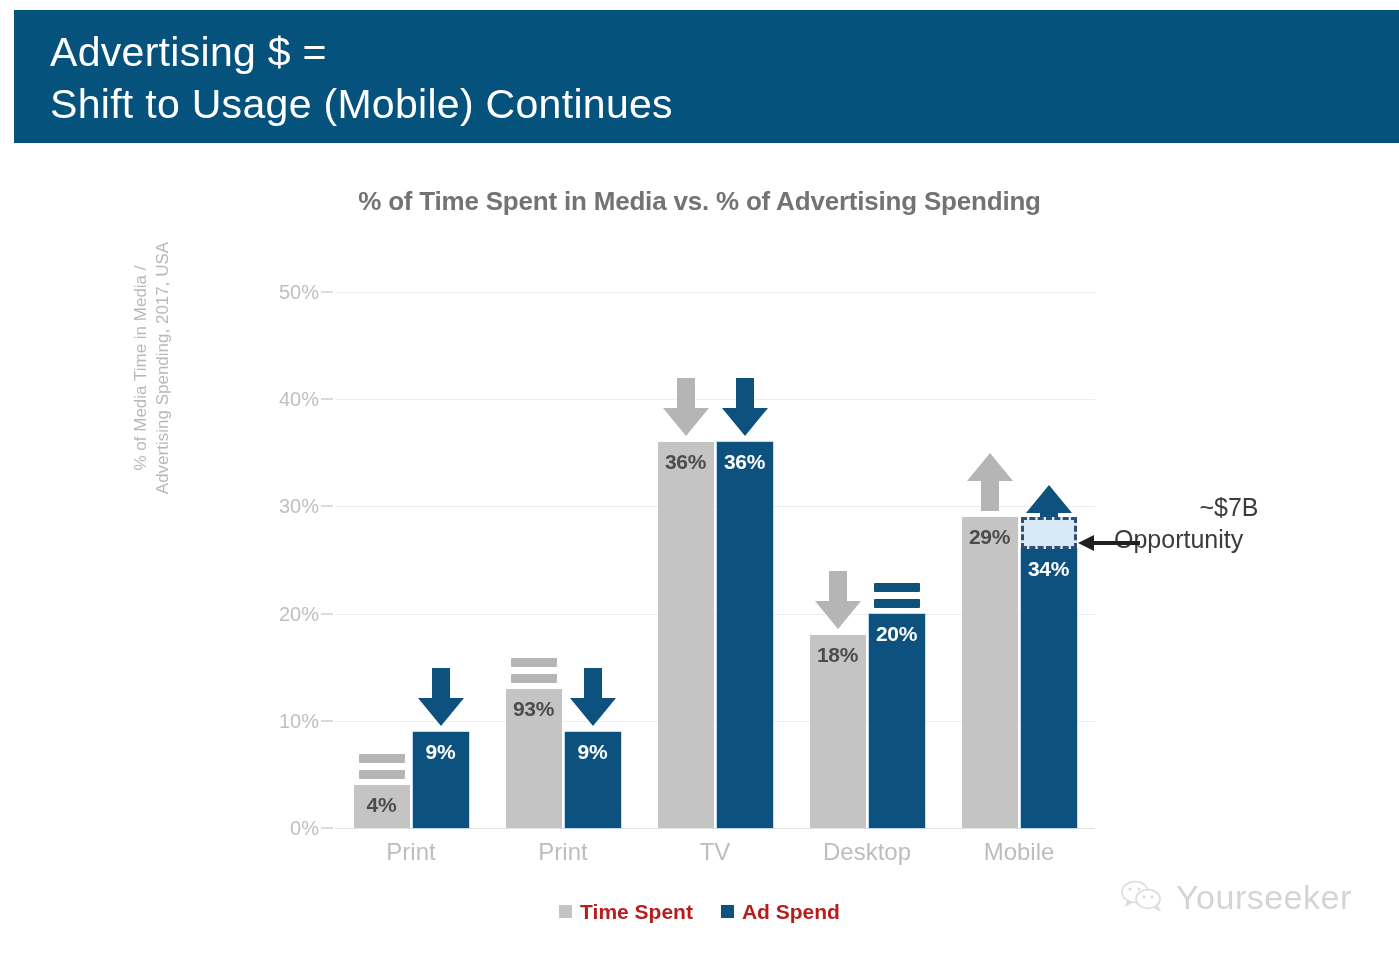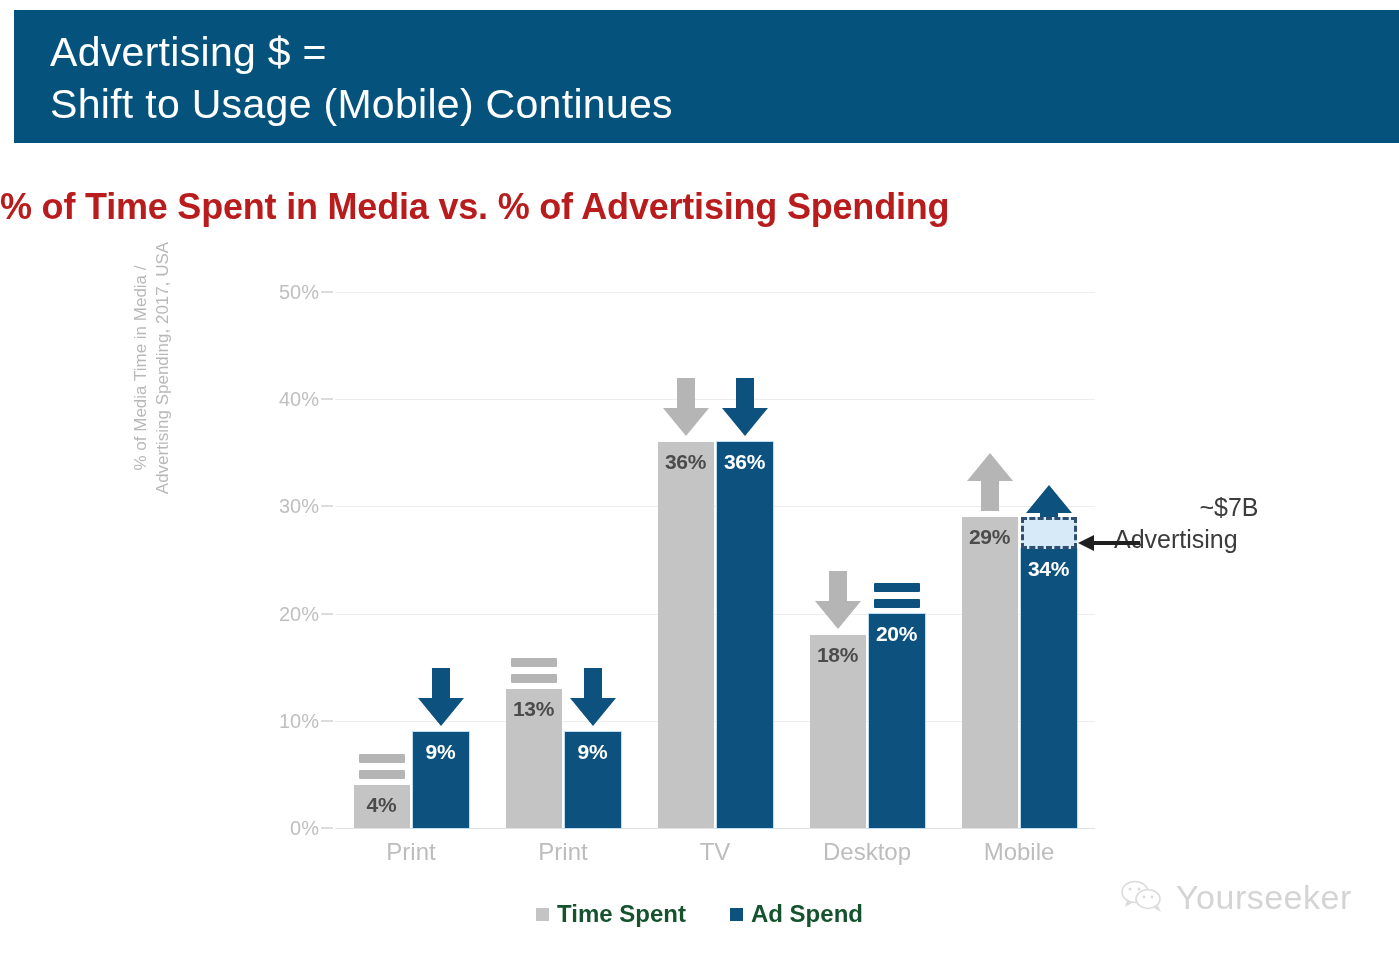--- a/index.html
+++ b/index.html
@@ -34,24 +34,24 @@
     letter-spacing: 0.3px;
     white-space: pre;
   }
 
   
   #chart-title {
     position: absolute;
     left: 0;
     top: 186px;
     width: 1399px;
-    text-align: left;
-    font-size: 36px;
+    text-align: center;
+    font-size: 26px;
     font-weight: bold;
-    color: #b91c1c;
+    color: #737373;
     letter-spacing: -0.2px;
   }
 
   
   #chart-region {
     position: absolute;
     left: 0;
     top: 260px;
     width: 1399px;
     height: 640px;
@@ -192,24 +192,24 @@
   
   #legend {
     position: absolute;
     left: 0;
     top: 900px;
     width: 1399px;
     text-align: center;
   }
   .legend-item {
     display: inline-block;
-    margin: 0 22px;
-    font-size: 24px;
+    margin: 0 14px;
+    font-size: 21px;
     font-weight: bold;
-    color: #14532d;
+    color: #b91c1c;
     vertical-align: middle;
   }
   .legend-swatch {
     display: inline-block;
     width: 13px;
     height: 13px;
     margin-right: 8px;
     vertical-align: 1px;
   }
 
@@ -275,21 +275,21 @@
           <div class="eq-bar eq-gray"></div>
         </div>
         <div class="bar blue" style="left: 77.5px; width: 56px; height: 96.48px;"></div>
         <div class="bar-label on-blue" style="bottom: 64.48px; left: 77.5px; width: 56px; position: absolute;">9%</div>
         <div class="indicator" style="height: 58px; position: absolute; left: 105.5px; margin-left: -23px; bottom: 102.48px;"><svg viewBox="0 0 46 58" width="46" height="58">
             <polygon points="14,0 32,0 32,30 46,30 23,58 0,30 14,30" fill="#0D527E"></polygon>
           </svg></div>
       </div>
       <div class="bar-group" style="left: 152px; width: 152px;">
         <div class="bar gray" style="left: 18.5px; width: 56px; height: 139.36px;"></div>
-        <div class="bar-label on-gray" style="bottom: 107.36px; left: 18.5px; width: 56px; position: absolute;">13%</div>
+        <div class="bar-label on-gray" style="bottom: 107.36px; left: 18.5px; width: 56px; position: absolute;">93%</div>
         <div class="indicator" style="height: 25px; position: absolute; left: 46.5px; margin-left: -23px; bottom: 145.36px;">
           <div class="eq-bar eq-gray"></div>
           <div class="eq-bar eq-gray"></div>
         </div>
         <div class="bar blue" style="left: 77.5px; width: 56px; height: 96.48px;"></div>
         <div class="bar-label on-blue" style="bottom: 64.48px; left: 77.5px; width: 56px; position: absolute;">9%</div>
         <div class="indicator" style="height: 58px; position: absolute; left: 105.5px; margin-left: -23px; bottom: 102.48px;"><svg viewBox="0 0 46 58" width="46" height="58">
             <polygon points="14,0 32,0 32,30 46,30 23,58 0,30 14,30" fill="#0D527E"></polygon>
           </svg></div>
       </div>
@@ -337,21 +337,21 @@
       <div class="xlabel" style="left: 0px; width: 152px;">Print</div>
       <div class="xlabel" style="left: 152px; width: 152px;">Print</div>
       <div class="xlabel" style="left: 304px; width: 152px;">TV</div>
       <div class="xlabel" style="left: 456px; width: 152px;">Desktop</div>
       <div class="xlabel" style="left: 608px; width: 152px;">Mobile</div>
     </div>
 </div>
 
 <div id="opportunity-annotation">
   <div style="text-align:center;">~$7B</div>
-  <div>Advertising</div>
+  <div>Opportunity</div>
 </div>
 <svg id="opportunity-arrow" viewBox="0 0 62 20">
   <line x1="62" y1="10" x2="14" y2="10" stroke="#1F1F1F" stroke-width="4"></line>
   <polygon points="0,10 16,2 16,18" fill="#1F1F1F"></polygon>
 </svg>
 
 <div id="legend"><span class="legend-item"><span class="legend-swatch" style="background: rgb(196, 196, 196);"></span><span>Time Spent</span></span><span class="legend-item"><span class="legend-swatch" style="background: rgb(13, 82, 126);"></span><span>Ad Spend</span></span></div>
 
 <div id="watermark">
   <svg width="46" height="38" viewBox="0 0 46 38">

